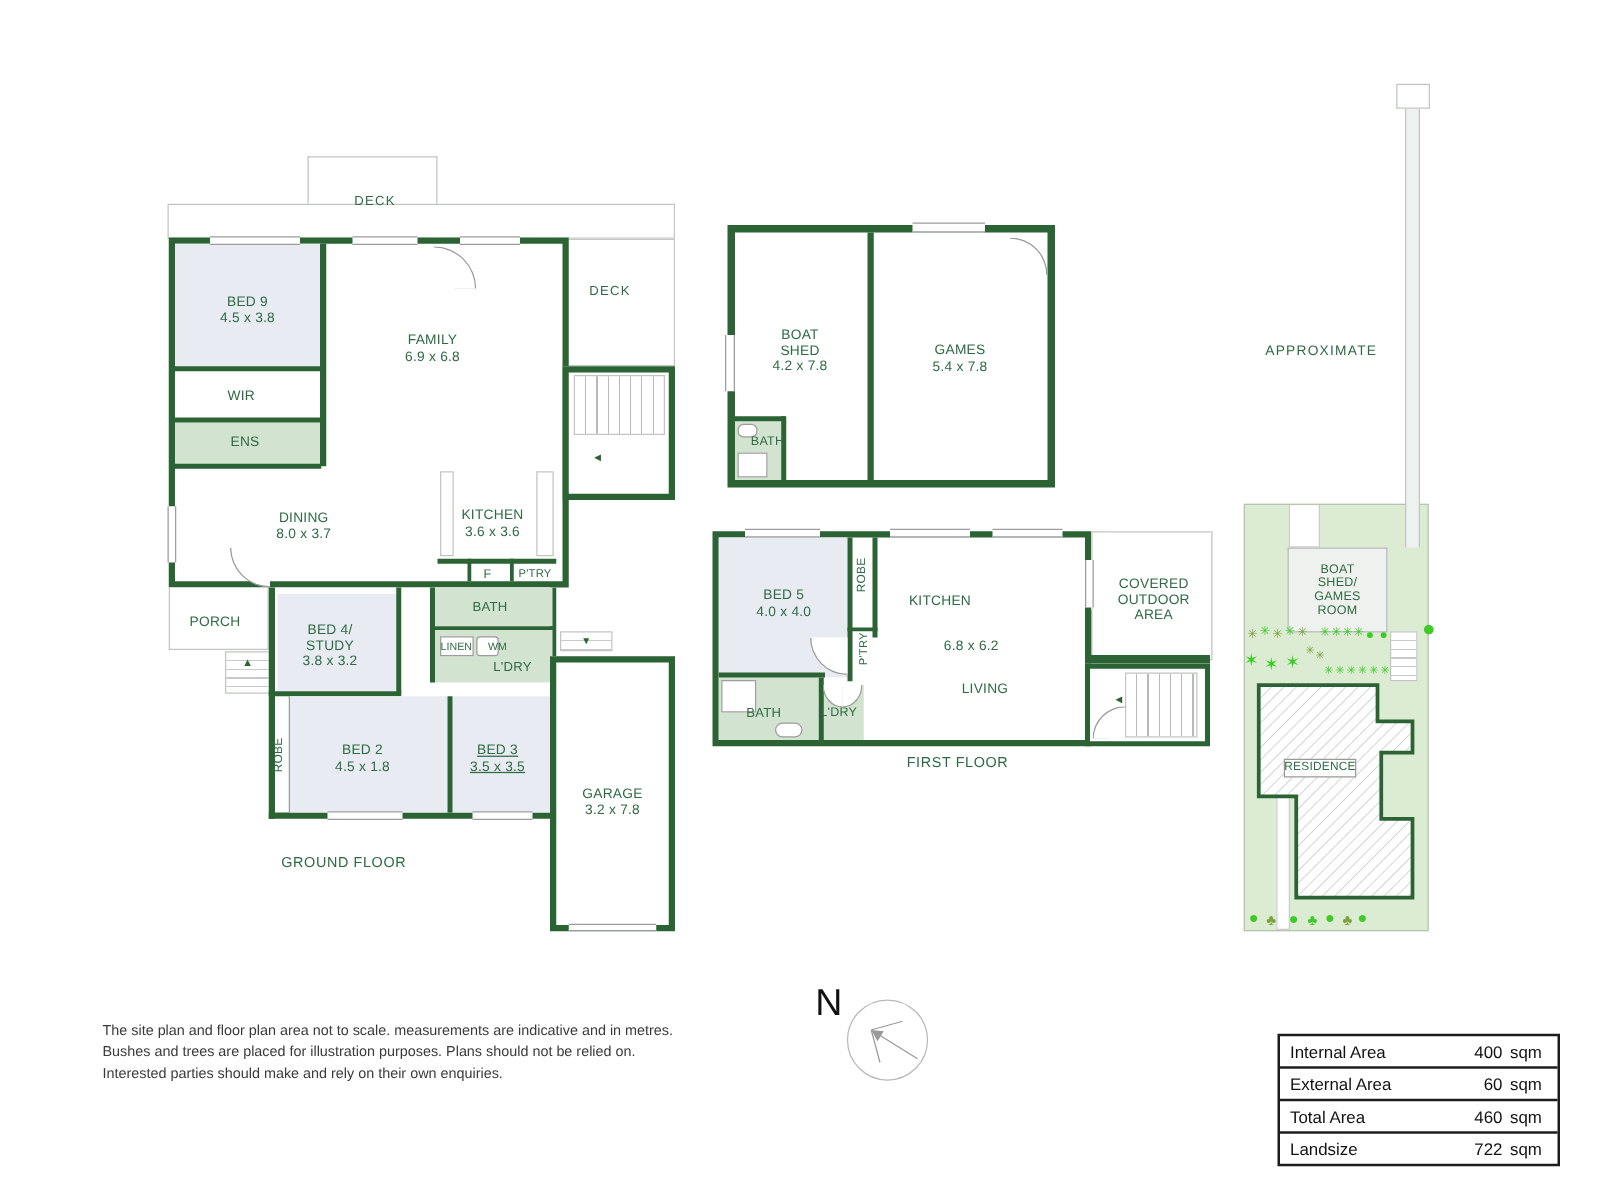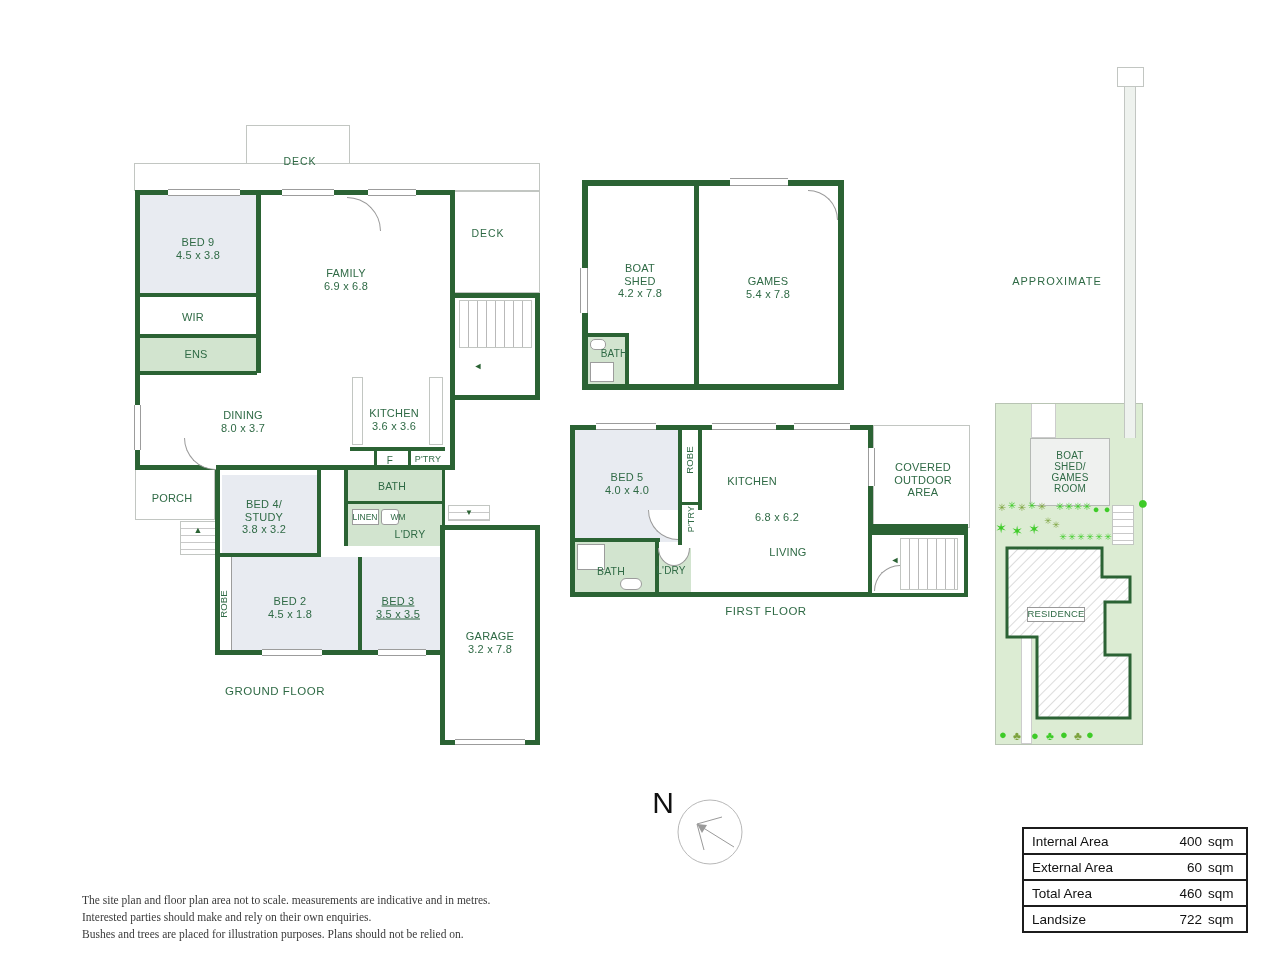--- a/index.html
+++ b/index.html
@@ -26,21 +26,21 @@
   .fixbox{position:absolute;background:#fff;border:1px solid #9c9c9c;box-sizing:border-box;}
   .smalltext{font-size:8.5px;letter-spacing:0;}
   .areas{position:absolute;left:1022px;top:827px;width:226px;border:2px solid #1c1c1c;background:#fff;box-sizing:border-box;}
   .areas .hd{height:24px;background:#d6d6da;border-bottom:2px solid #1c1c1c;display:flex;align-items:center;justify-content:center;
              font-size:13px;color:#111;letter-spacing:.3px;}
   .areas .row{height:24px;display:flex;align-items:center;border-bottom:2px solid #1c1c1c;font-size:13.5px;color:#111;}
   .areas .row:last-child{border-bottom:none;}
   .areas .rl{flex:1;padding-left:8px;}
   .areas .rv{width:38px;text-align:right;}
   .areas .ru{width:38px;text-align:left;padding-left:6px;}
-  .disc{position:absolute;left:82px;top:892px;width:470px;font-size:11.5px;color:#3a3a3a;line-height:17px;font-family:Liberation Serif, serif;}
+  .disc{position:absolute;left:82px;top:817px;width:470px;font-size:11.5px;color:#3a3a3a;line-height:17px;}
 </style>
 </head>
 <body>
 
 <div class="canvas">
 
   <div class="outl" style="left:246px;top:125px;width:104px;height:40px;border-bottom:none;"></div>
   <div class="outl" style="left:134px;top:163px;width:406px;height:28px;"></div>
   <div class="outl" style="left:450px;top:191px;width:90px;height:102px;"></div>
 
@@ -297,17 +297,17 @@
     </div>
     <div class="row">
       <span class="rl">Landsize</span>
       <span class="rv">722</span>
       <span class="ru">sqm</span>
     </div>
   </div>
 
   <div class="disc">
     <div>The site plan and floor plan area not to scale. measurements are indicative and in metres.</div>
+    <div>Bushes and trees are placed for illustration purposes. Plans should not be relied on.</div>
     <div>Interested parties should make and rely on their own enquiries.</div>
-    <div>Bushes and trees are placed for illustration purposes. Plans should not be relied on.</div>
   </div>
 
 </div>
 
 </body></html>

